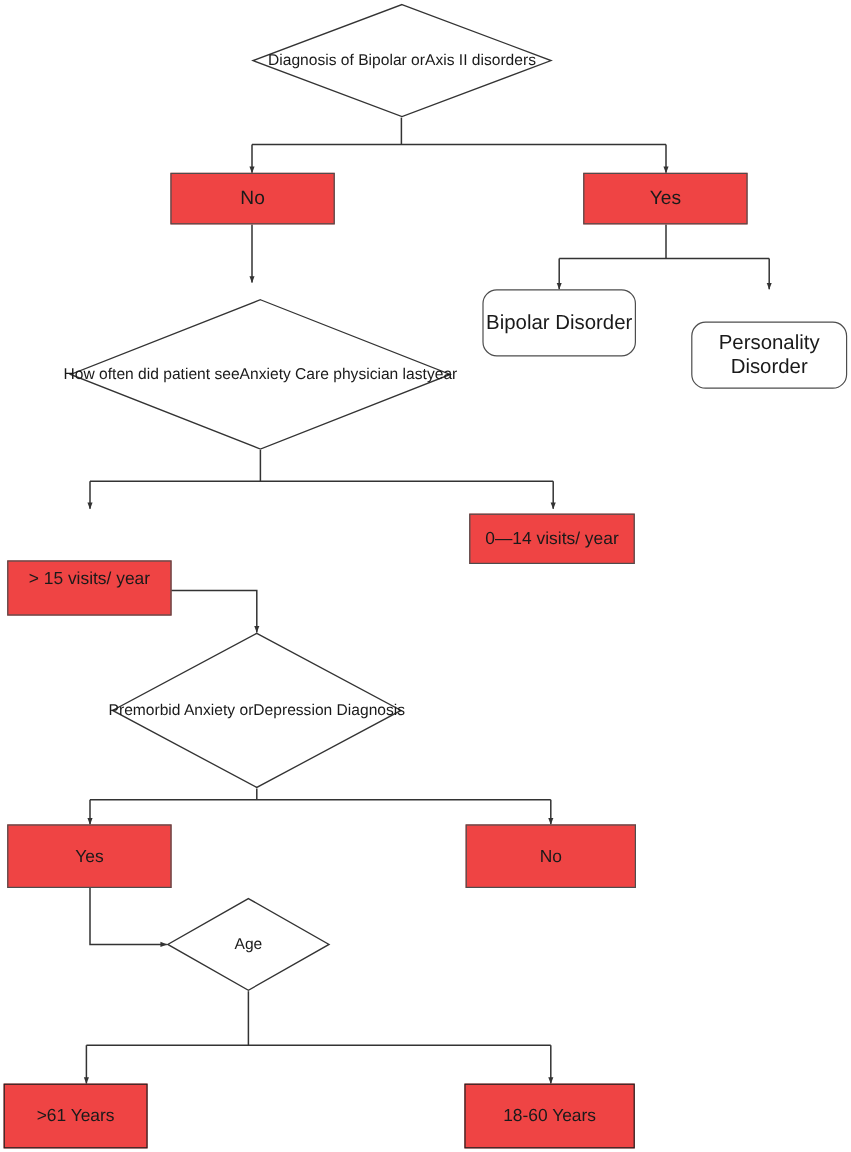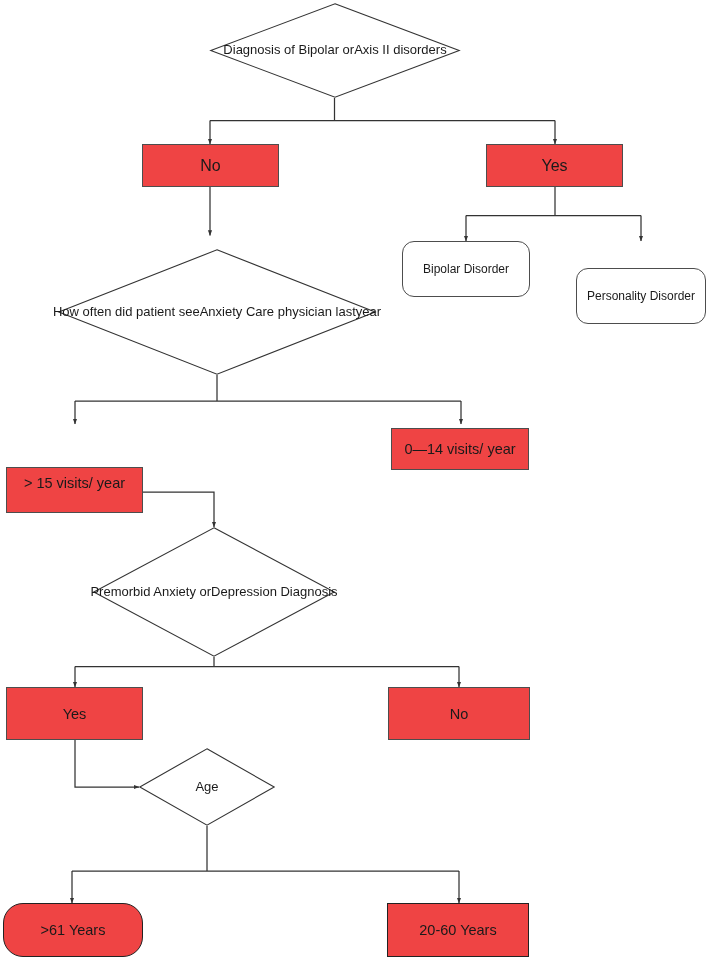--- a/index.html
+++ b/index.html
@@ -41,21 +41,21 @@
     border-color: #222222;
   }
   .rect.top-text {
     align-items: flex-start;
     padding-top: 7px;
   }
   .rounded {
     border: 1.3px solid #4d4d4d;
     border-radius: 12px;
     background: #ffffff;
-    font-size: 12px;
+    font-size: 17px;
   }
   .diamond-wrap {
     position: absolute;
   }
   .diamond-svg {
     position: absolute;
     left: 0;
     top: 0;
     overflow: visible;
   }
@@ -179,17 +179,17 @@
 
   <div class="diamond-wrap" style="left:139px; top:748px; width:136px; height:78px;">
     <svg class="diamond-svg" width="136" height="78" viewBox="0 0 136 78" xmlns="http://www.w3.org/2000/svg">
       <polygon points="68,0.8 135.2,39 68,77.2 0.8,39" fill="#ffffff" stroke="#333333" stroke-width="1.1"></polygon>
     </svg>
     <div class="diamond-label">
       <span>Age</span>
     </div>
   </div>
 
-  <div class="node rect dark" style="left:3px; top:903px; width:140px; height:54px;border-radius:20px;">&gt;61 Years</div>
+  <div class="node rect dark" style="left:3px; top:903px; width:120px; height:54px;">&gt;61 Years</div>
 
-  <div class="node rect dark" style="left:387px; top:903px; width:142px; height:54px;">20-60 Years</div>
+  <div class="node rect dark" style="left:387px; top:903px; width:142px; height:54px;">18-60 Years</div>
 
 </div>
 
 </body></html>

